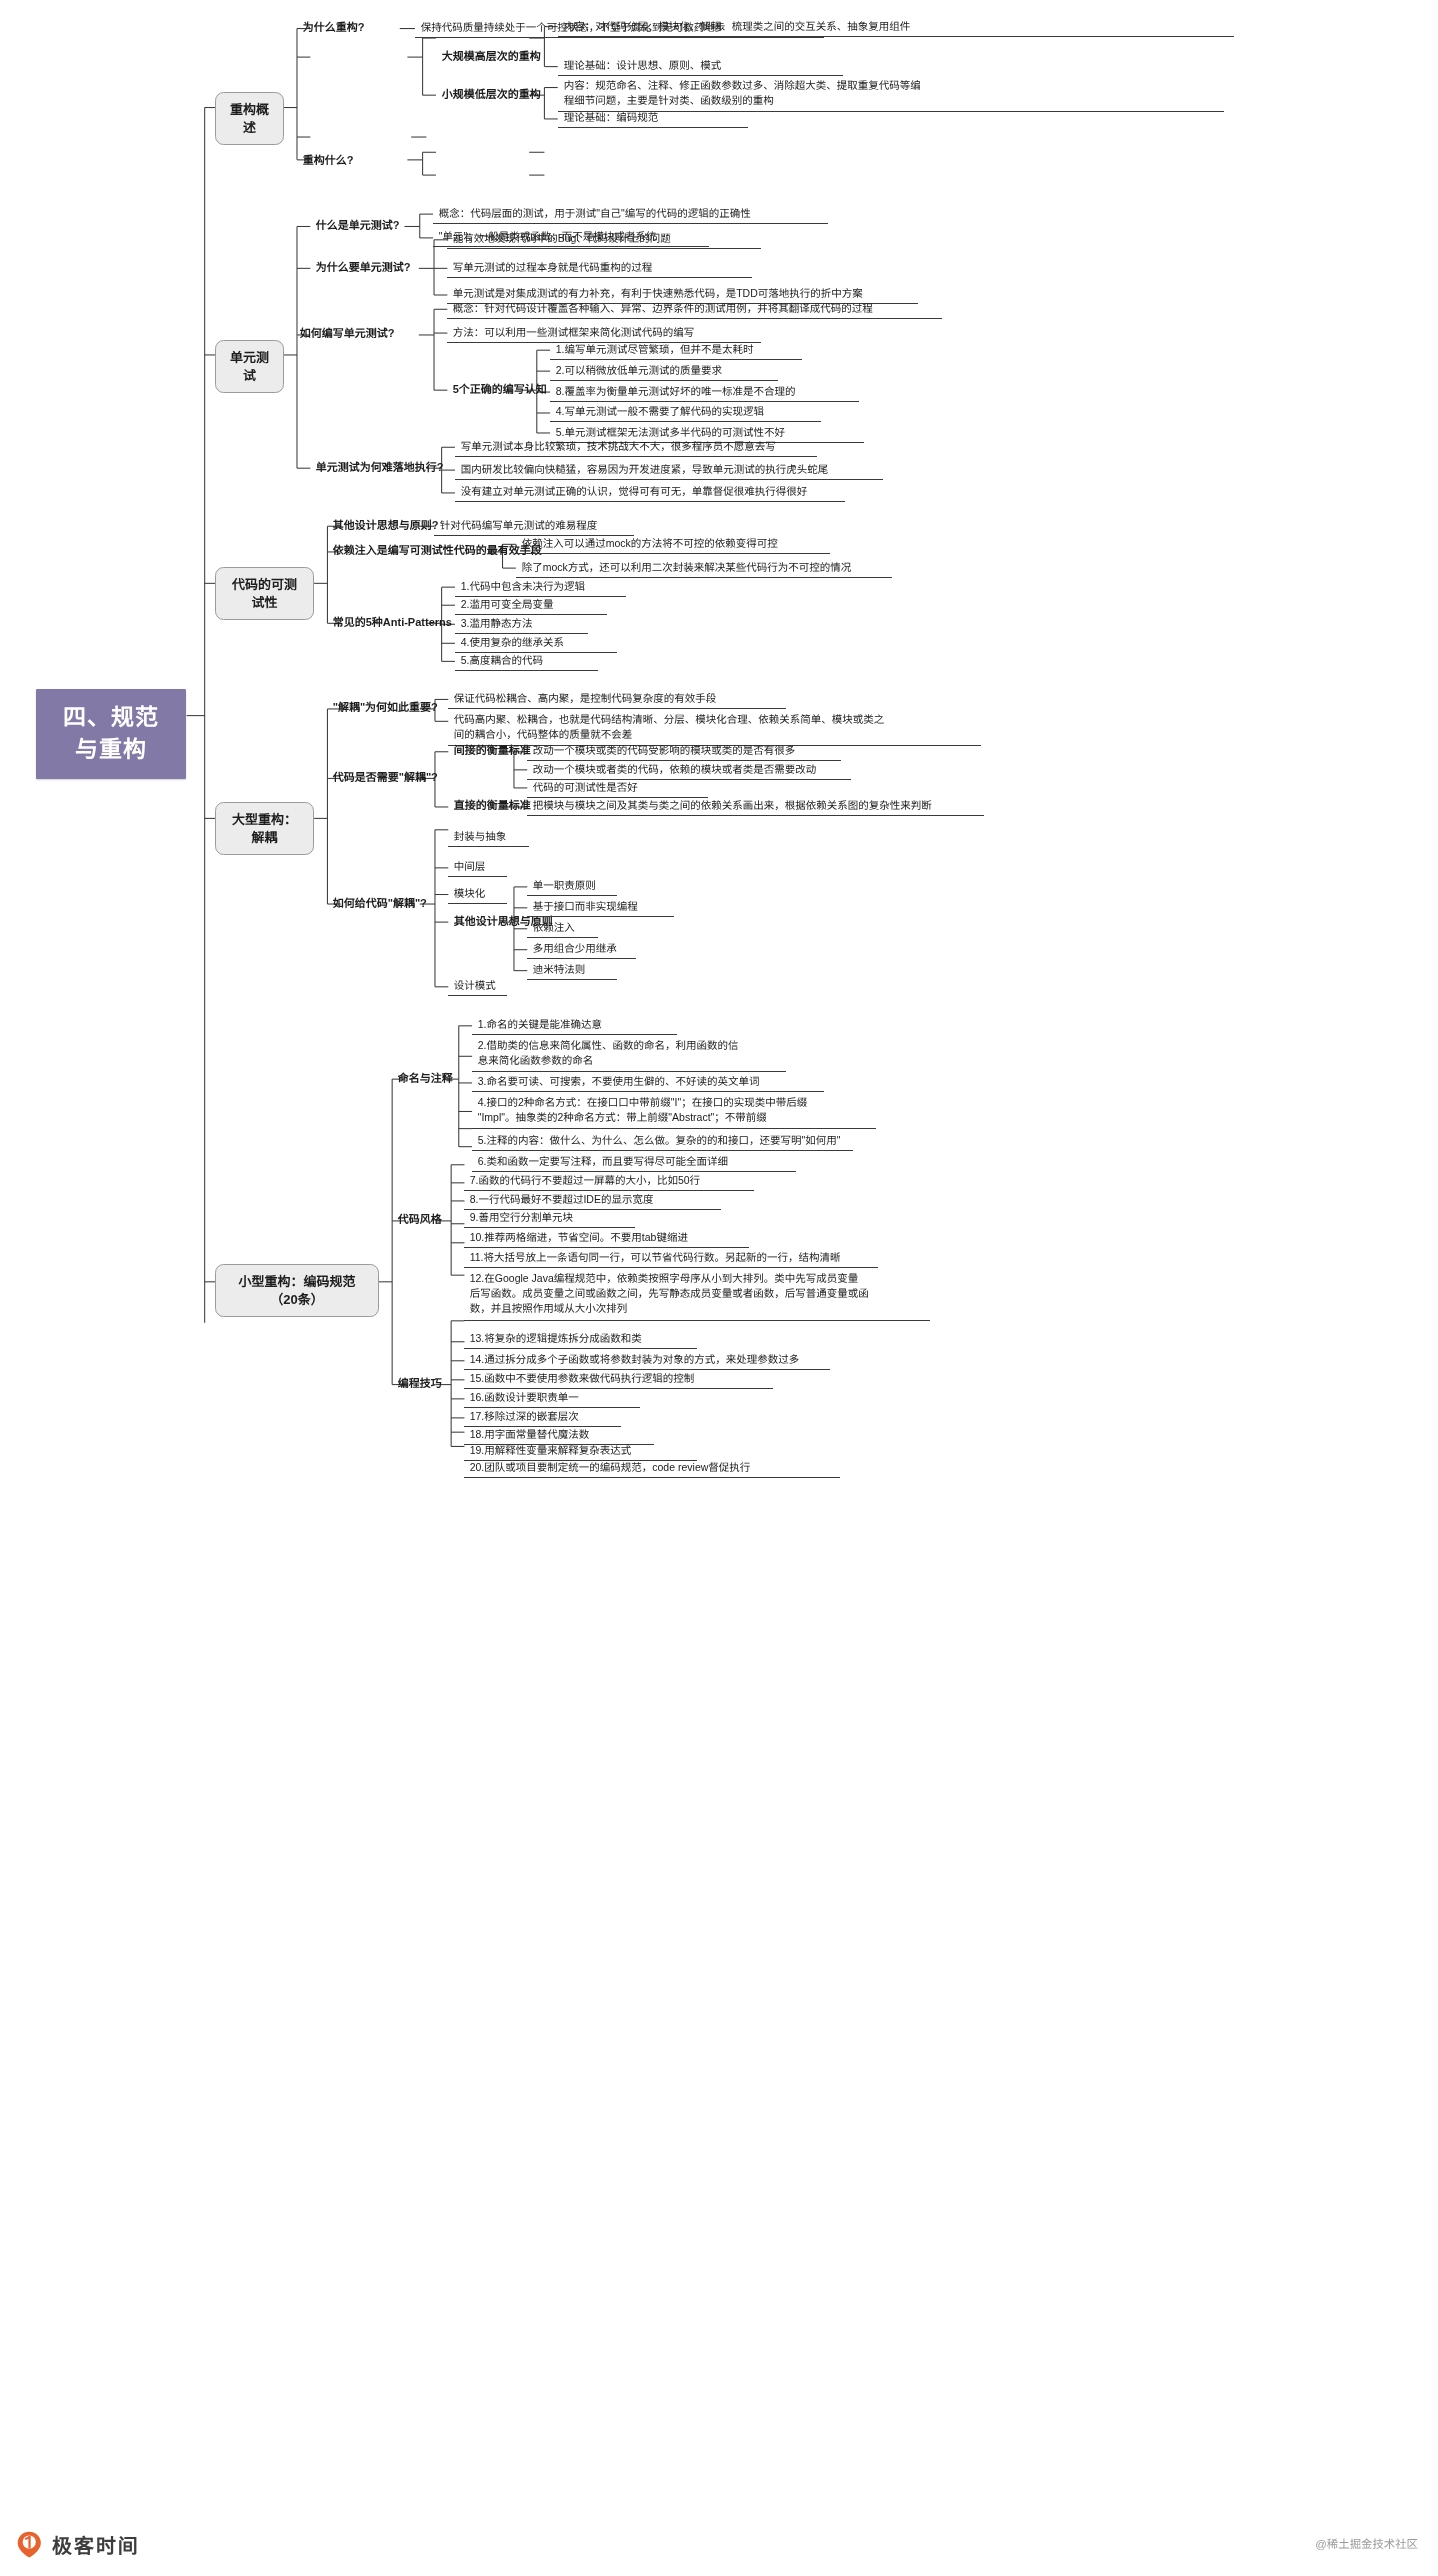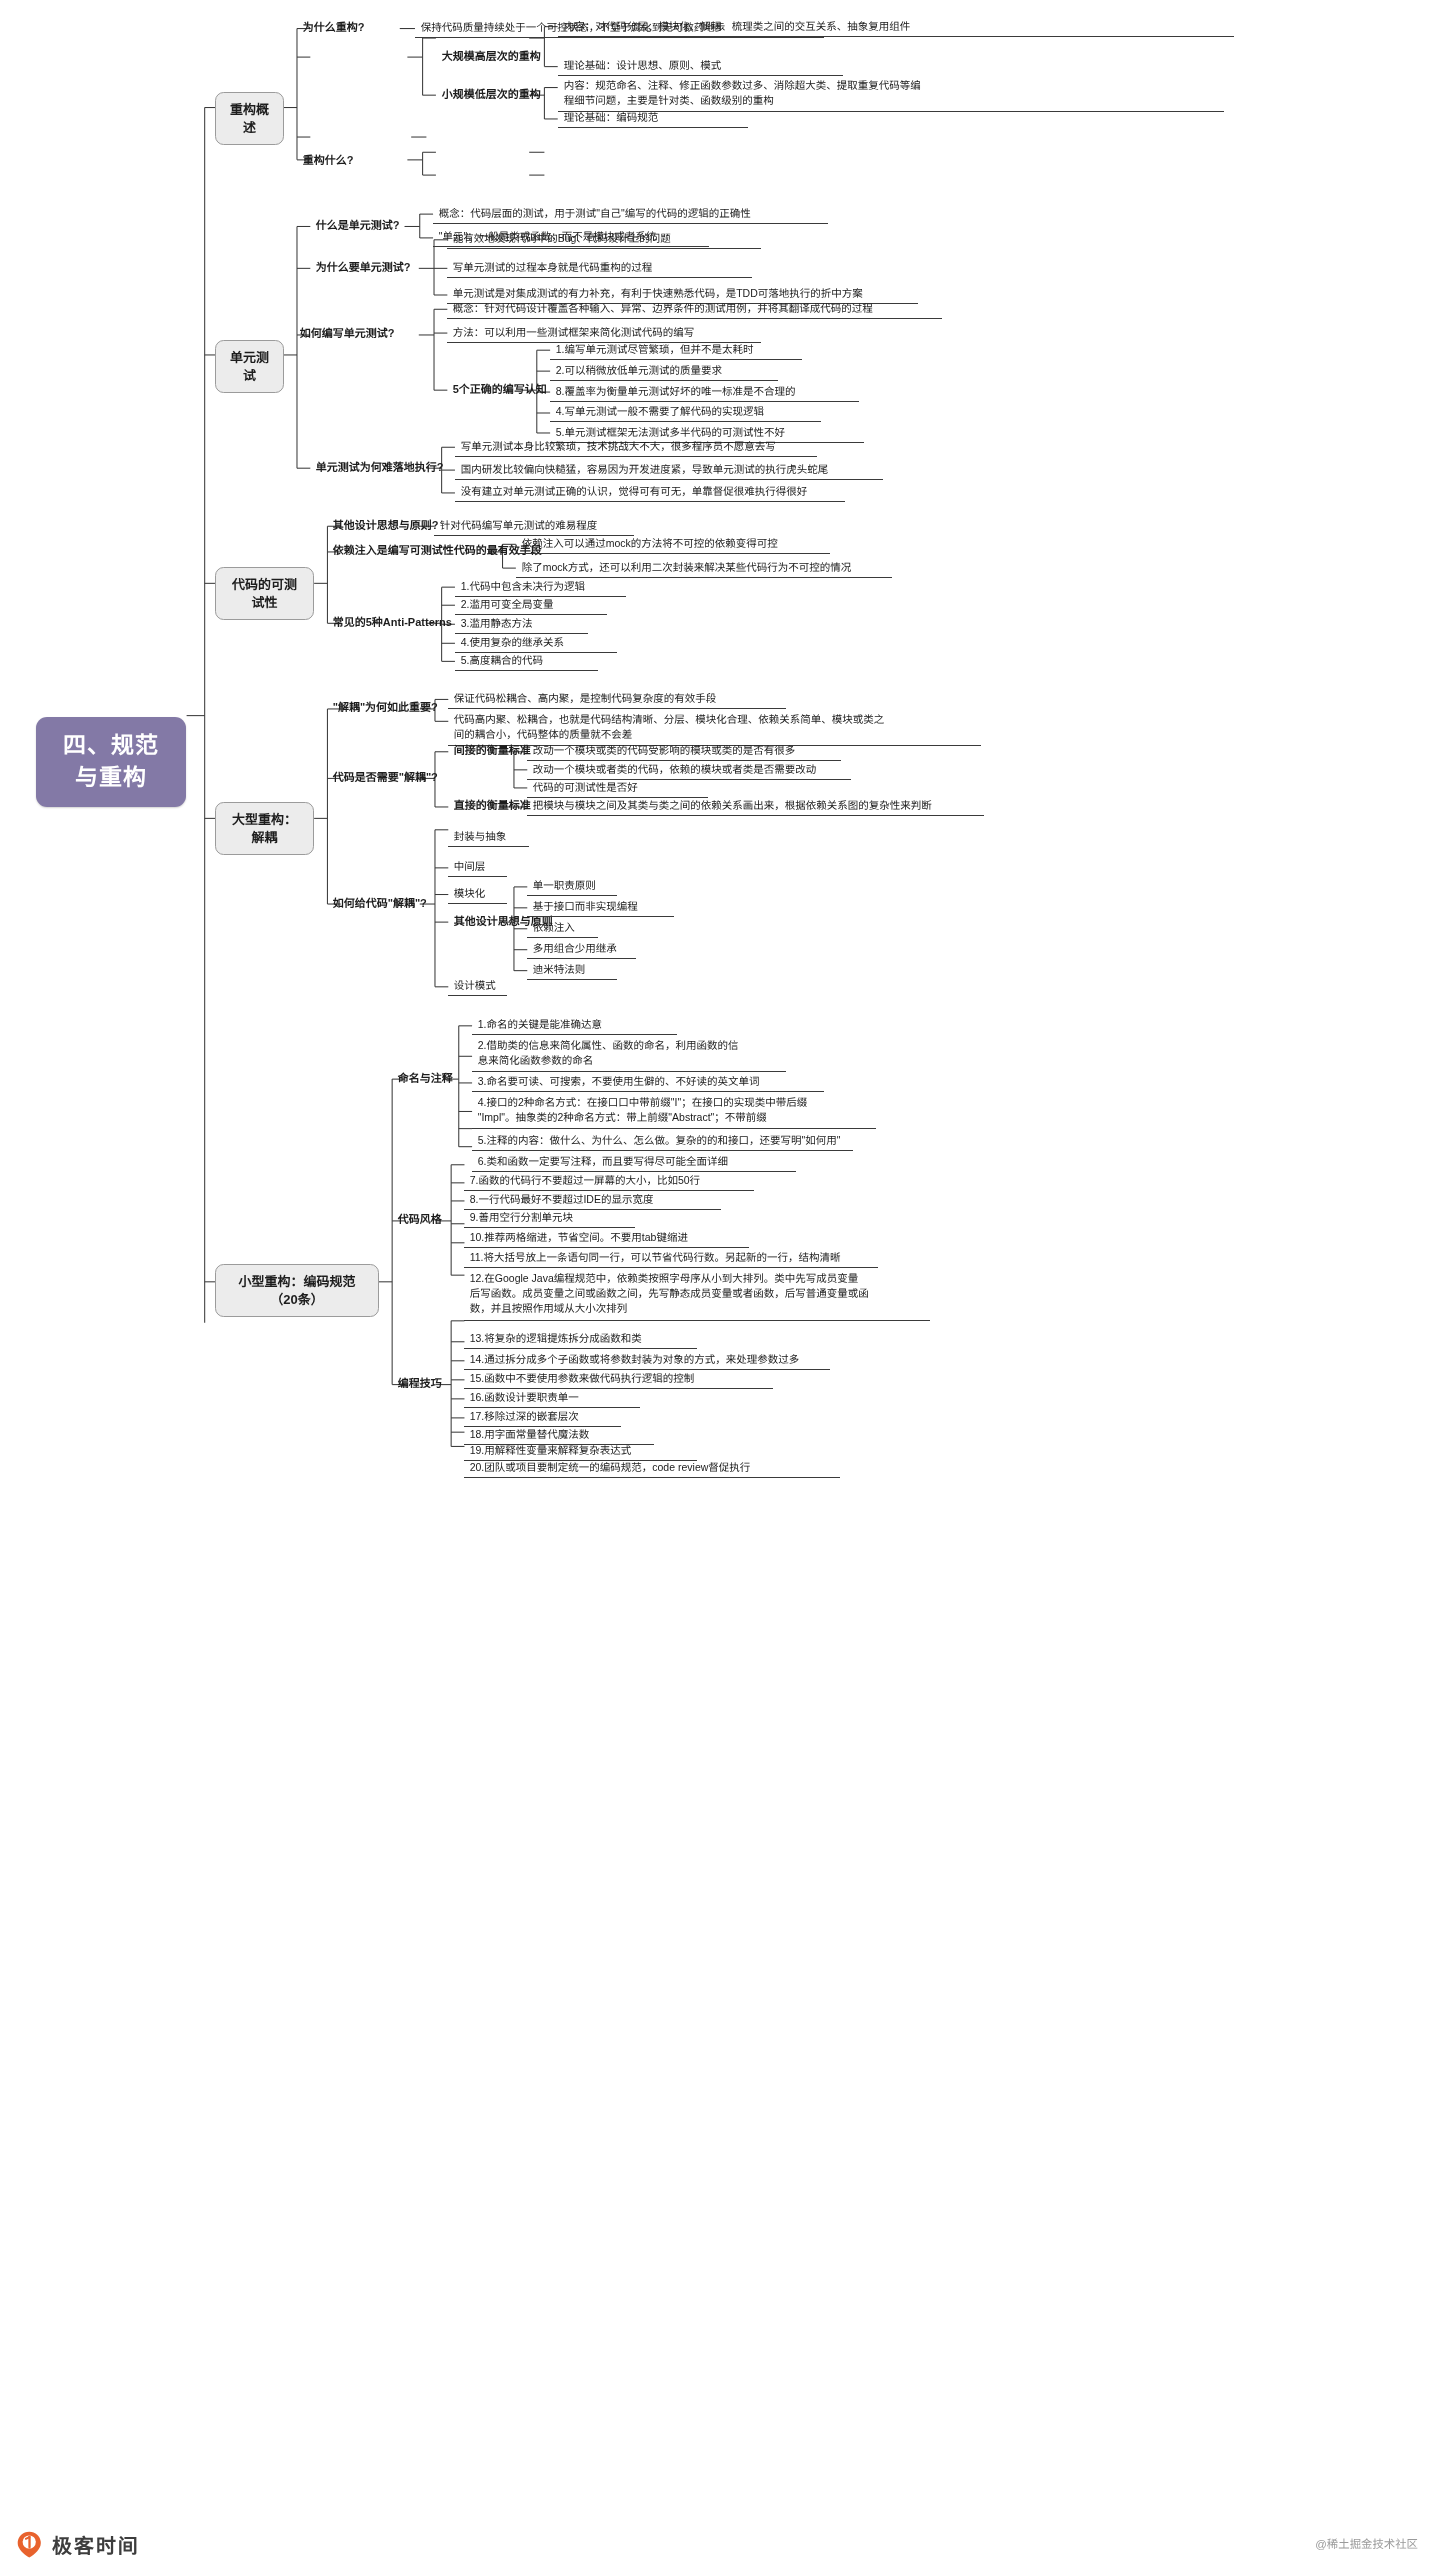--- a/index.html
+++ b/index.html
@@ -31,28 +31,27 @@
   .node {
     position: absolute;
     white-space: pre-line;
     line-height: 1.38;
     color: #1a1a1a;
   }
   
   .root {
     background: #8379a6;
     color: #ffffff;
-    border-radius: 11px;
+    border-radius: 1px;
     font-size: 23px;
     font-weight: 700;
     letter-spacing: 1px;
     padding: 13.3px 17px;
     text-align: center;
     box-shadow: 0 1px 1.9px rgba(0,0,0,.18);
-    margin-top: 28px;
   }
   
   .lvl1 {
     background: #ececec;
     border: 1px solid #9b9b9b;
     border-radius: 8.6px;
     font-size: 13px;
     font-weight: 700;
     padding: 7.6px 11.4px;
     text-align: center;

